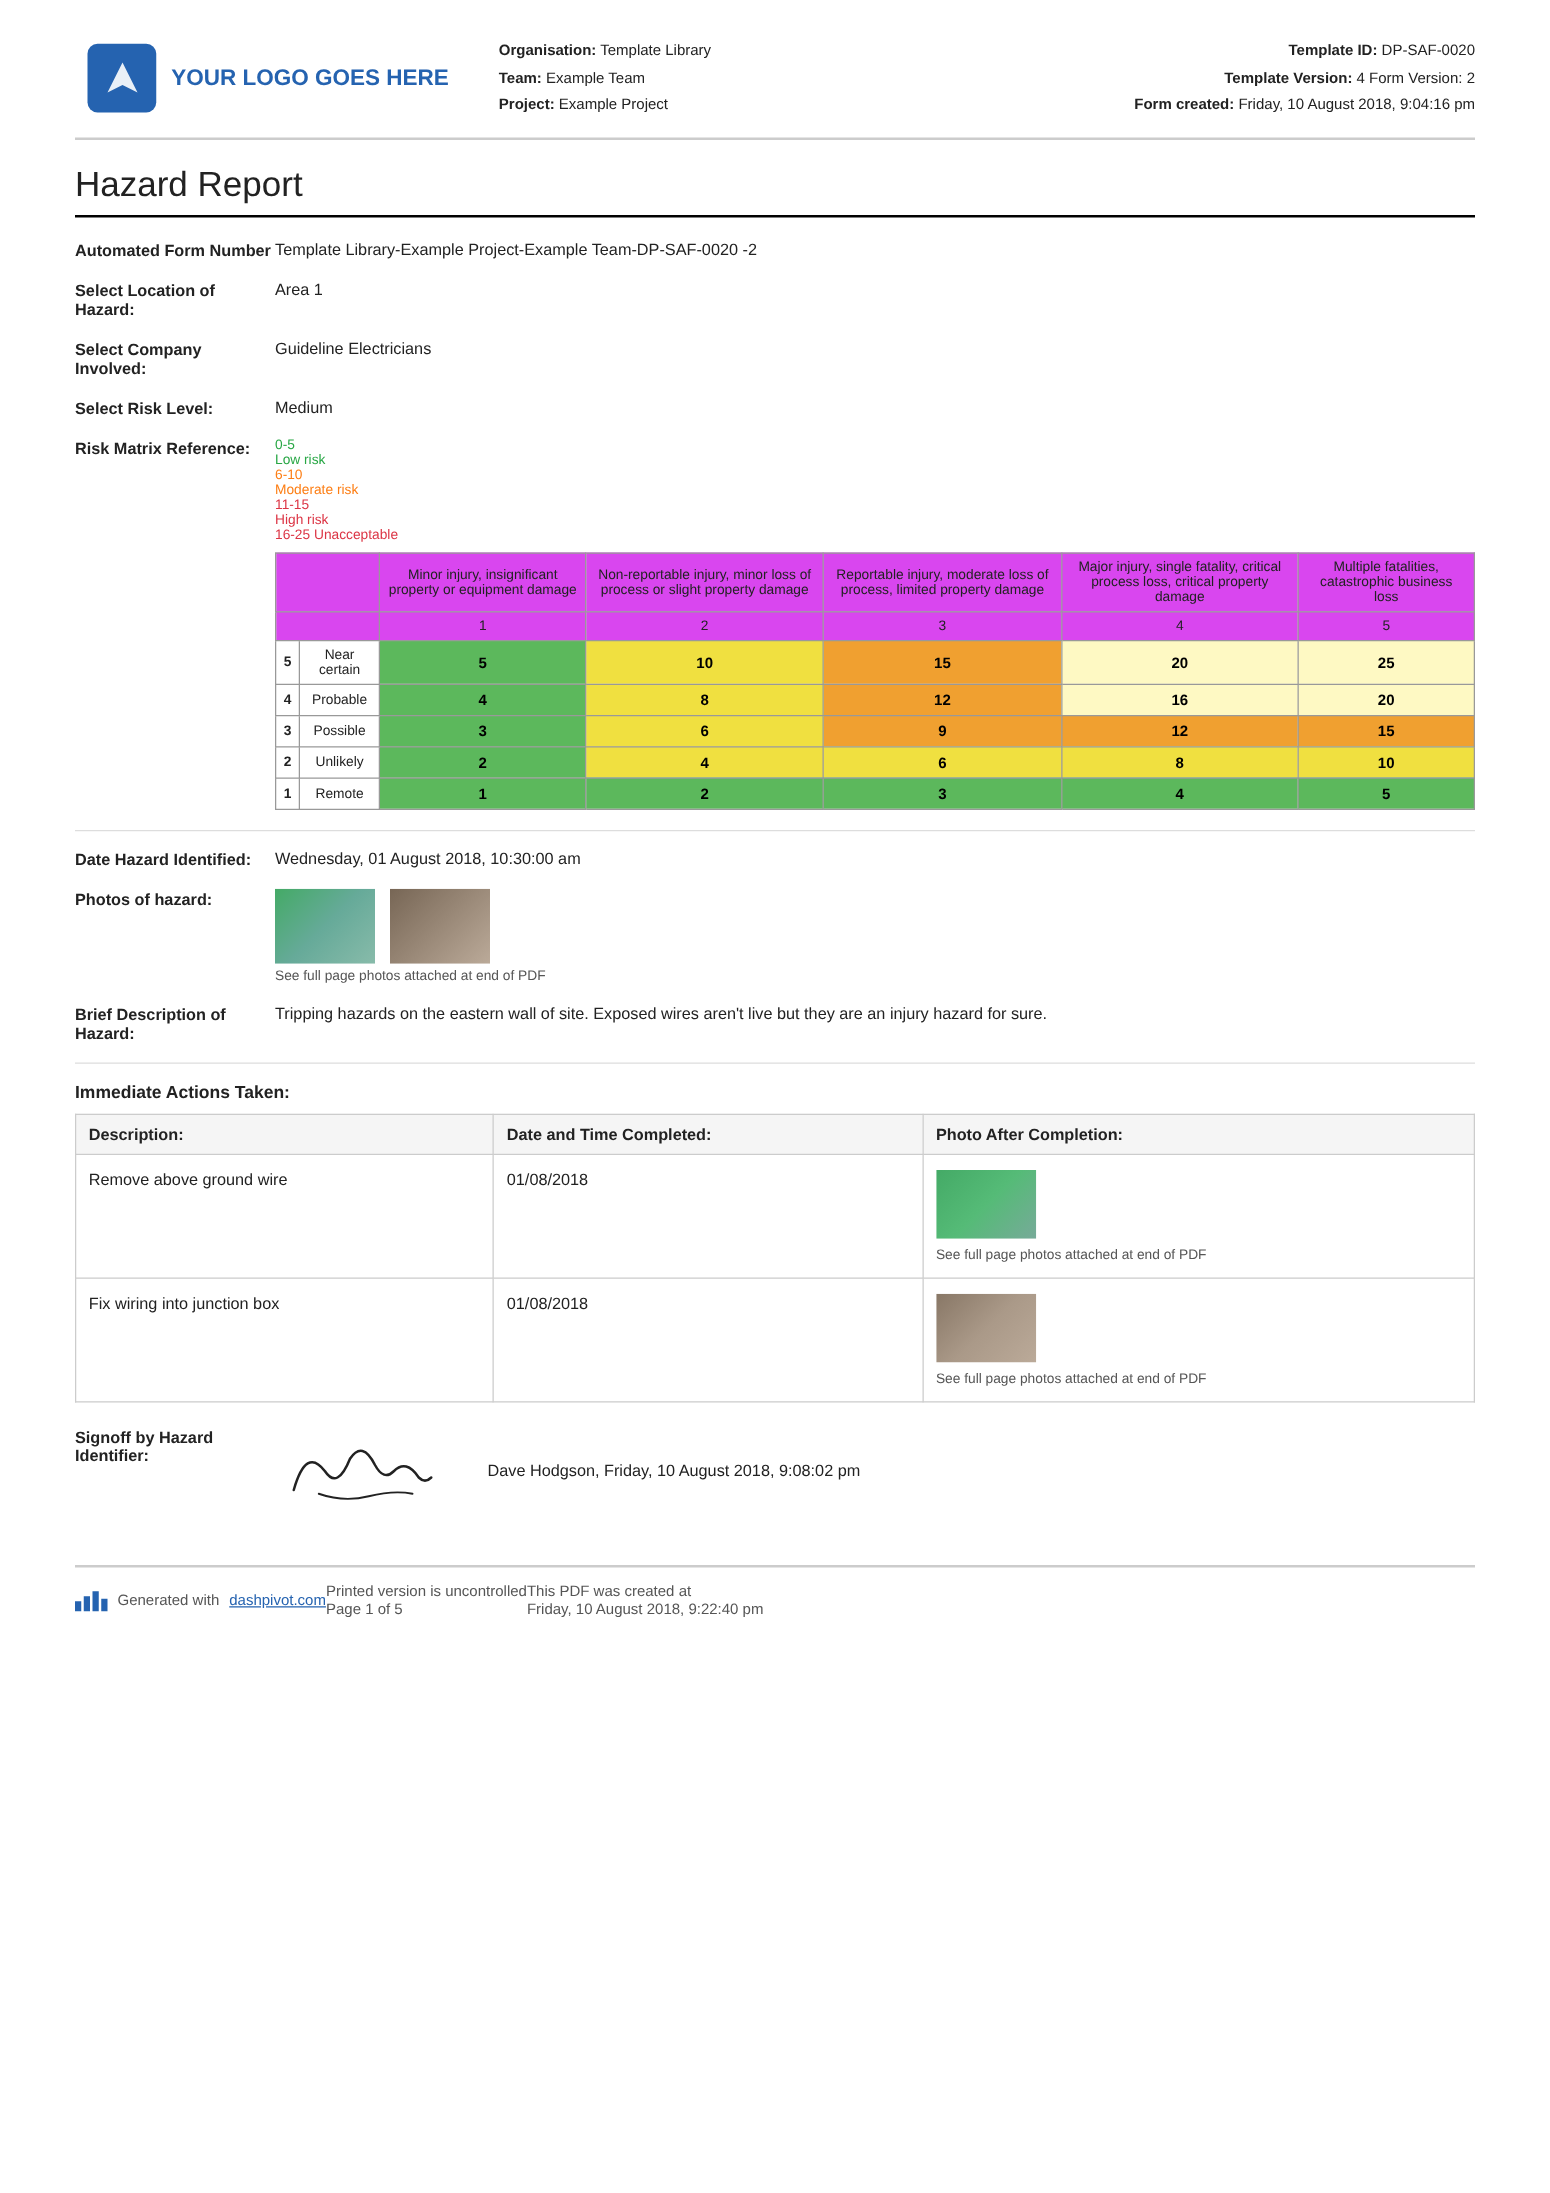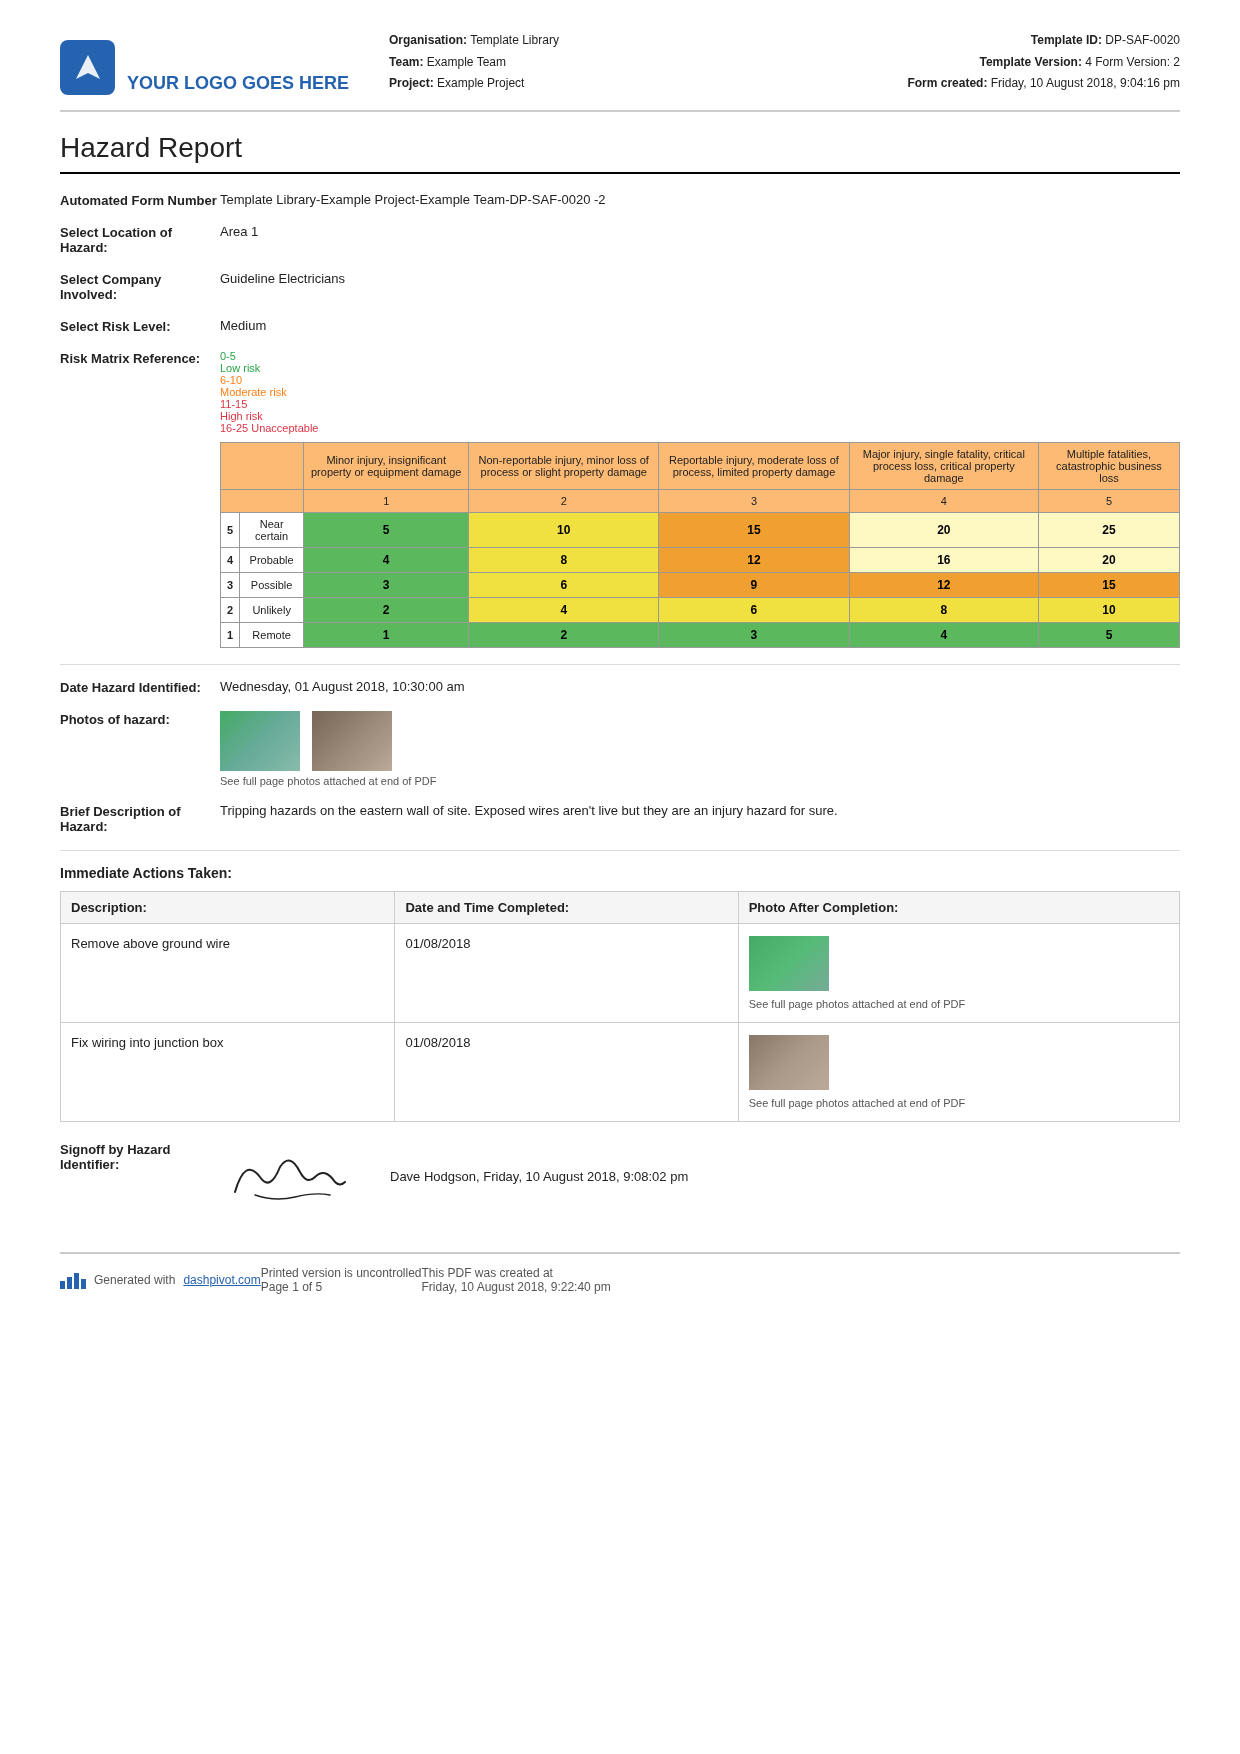--- a/index.html
+++ b/index.html
@@ -2,21 +2,21 @@
 <html><head>
   <meta charset="utf-8">
   <style>
     * { box-sizing: border-box; margin: 0; padding: 0; }
     body { font-family: Arial, sans-serif; font-size: 13px; color: #222; background: #fff; width: 1240px; }
     
     .page { width: 1240px; min-height: 1754px; padding: 30px 60px; position: relative; }
     
     
     .header { display: flex; align-items: stretch; border-bottom: 2px solid #ccc; padding-bottom: 15px; margin-bottom: 20px; }
-    .header-logo { display: flex; align-items: flex-end; margin-right: 40px; min-width: 220px; }
+    .header-logo { display: flex; align-items: center; margin-right: 40px; min-width: 220px; margin-left: 10px; }
     .logo-icon { width: 55px; height: 55px; background: #2563b0; border-radius: 8px; display: flex; align-items: center; justify-content: center; margin-right: 12px; flex-shrink: 0; }
     .logo-icon svg { width: 32px; height: 32px; fill: white; }
     .logo-text { font-size: 18px; font-weight: bold; color: #2563b0; line-height: 1.2; }
     .header-meta { flex: 1; font-size: 12px; line-height: 1.8; }
     .header-meta .meta-row span.label { font-weight: bold; }
     .header-right { font-size: 12px; line-height: 1.8; text-align: right; }
     .header-right .meta-row span.label { font-weight: bold; }
     .header-cols { display: flex; flex: 1; justify-content: flex-start; }
     
     
@@ -27,21 +27,21 @@
     .field-label { font-weight: bold; font-size: 13px; width: 160px; flex-shrink: 0; padding-top: 1px; }
     .field-value { font-size: 13px; flex: 1; }
     .risk-label { display: block; }
     .risk-label.green { color: #28a745; }
     .risk-label.orange { color: #fd7e14; }
     .risk-label.red-high { color: #dc3545; }
     .risk-label.red-unacceptable { color: #dc3545; }
     
     .matrix-table { border-collapse: collapse; width: 100%; font-size: 12px; }
     .matrix-table td, .matrix-table th { border: 1px solid #999; padding: 5px 6px; text-align: center; vertical-align: middle; }
-    .matrix-table .header-cell { background: #fdba74; font-size: 11px; text-align: center; }
+    .matrix-table .header-cell { background: #d946ef; font-size: 11px; text-align: center; }
     .matrix-table .row-label { background: #fff; text-align: center; font-size: 11px; }
     
     .cell-green { background: #5cb85c; color: #000; font-weight: bold; }
     .cell-yellow { background: #f0e040; color: #000; font-weight: bold; }
     .cell-orange { background: #f0a030; color: #000; font-weight: bold; }
     .cell-red { background: #fef9c3; color: #000; font-weight: bold; }
     
     .risk-legend { font-size: 11px; margin-bottom: 8px; }
     
     

